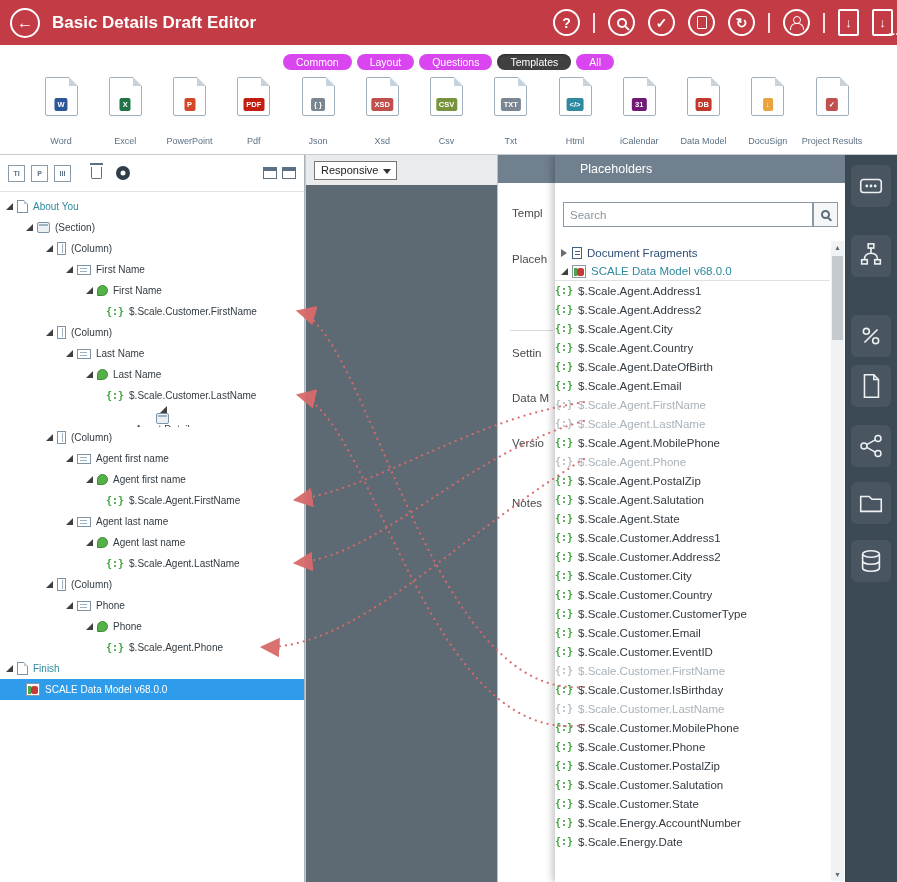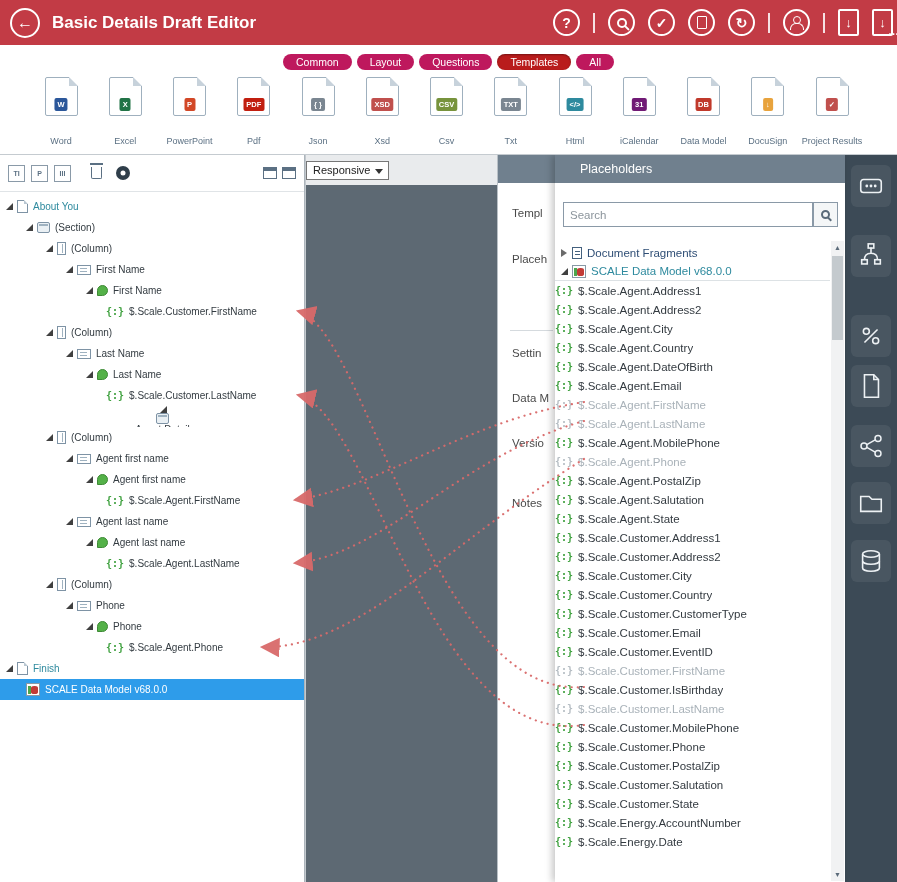--- a/index.html
+++ b/index.html
@@ -29,23 +29,23 @@
                     width:12px; height:6px; border:1.5px solid #fff; border-bottom:none; border-radius:6px 6px 0 0; }
   .bigdoc { width:21px; height:27px; border:2px solid #fff; border-radius:2px; color:#fff;
             font-size:13px; font-weight:bold; display:flex; align-items:center; justify-content:center;
             position:relative; flex:none; }
   .bigdoc .dots { position:absolute; right:-9px; bottom:-3px; font-size:11px; letter-spacing:1px; }
 
   
   .toolbar { position:absolute; left:0; top:45px; width:897px; height:110px; background:#fff;
              border-bottom:1px solid #C5CBD0; z-index:15; }
   .tabsrow { position:absolute; left:0; right:0; top:9px; display:flex; justify-content:center; gap:5px; }
-  .tab { background:#be185d; color:#fff; border:none; border-radius:8px; height:16px; line-height:16px;
+  .tab { background:#d946ef; color:#fff; border:none; border-radius:8px; height:16px; line-height:16px;
          font-size:10.5px; padding:0 13px; font-family:inherit; cursor:pointer; }
-  .tab.active { background:#b91c1c; box-shadow:inset 0 1px 2px rgba(0,0,0,.35); }
+  .tab.active { background:#404040; box-shadow:inset 0 1px 2px rgba(0,0,0,.35); }
   .fmtrow { position:absolute; left:30px; right:34px; top:32px; display:flex; justify-content:space-between; }
   .fmt { display:flex; flex-direction:column; align-items:center; width:62px; cursor:pointer; }
   .fmt-icon { width:33px; height:39px; background:#fff; border:1px solid #9FB0BE; border-radius:2px; position:relative; }
   .fmt-icon::before { content:""; position:absolute; top:-1px; right:-1px; width:0; height:0;
                       border-top:9px solid #fff; border-left:9px solid #C7D2DB; }
   .fmt-badge { position:absolute; left:50%; bottom:4px; transform:translateX(-50%); color:#fff;
                font-size:7.5px; font-weight:bold; padding:2px 3px; border-radius:2px; white-space:nowrap; }
   .fmt-label { margin-top:20px; font-size:9px; color:#5B7083; white-space:nowrap; }
 
   
@@ -89,21 +89,21 @@
   .tico.datamodel::after { content:""; position:absolute; right:1px; top:2px; width:7px; height:8px;
                            background:#C23B36; border-radius:3px/2px; }
   .bico { font-family:"DejaVu Sans Mono",monospace; font-size:10px; font-weight:bold; color:#3FA13F;
           margin-right:5px; flex:none; }
   .bico::before { content:"{:}"; }
   .tlabel { overflow:hidden; text-overflow:ellipsis; }
 
   
   .mid { position:absolute; left:305px; top:155px; width:192px; bottom:0; background:#E9EBED; z-index:1;
          border-left:1px solid #C3C9CE; }
-  .midbar { height:30px; display:flex; align-items:center; padding-left:0; }
+  .midbar { height:30px; display:flex; align-items:center; padding-left:8px; }
   .vpselect { background:#fff; border:1px solid #767676; font-size:11px; color:#222; height:19px;
               line-height:17px; padding:0 18px 0 6px; position:relative; cursor:pointer; }
   .vpselect::after { content:""; position:absolute; right:5px; top:7px; border-left:4px solid transparent;
                      border-right:4px solid transparent; border-top:5px solid #333; }
   .canvas { position:absolute; left:0; right:0; top:30px; bottom:0; background:#5D6973; }
 
   
   .tplpanel { position:absolute; left:497px; top:155px; width:58px; bottom:0; background:#fff; z-index:3;
               border-left:1px solid #B9C0C6; overflow:hidden; }
   .tplhead { height:28px; background:#70808E; }

